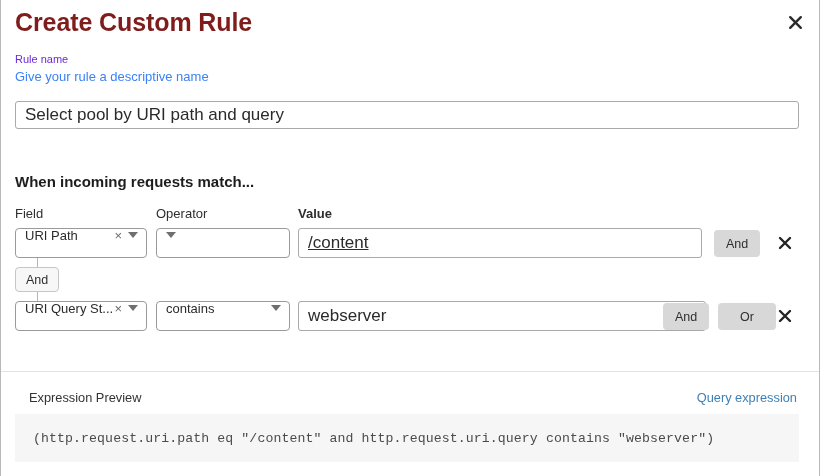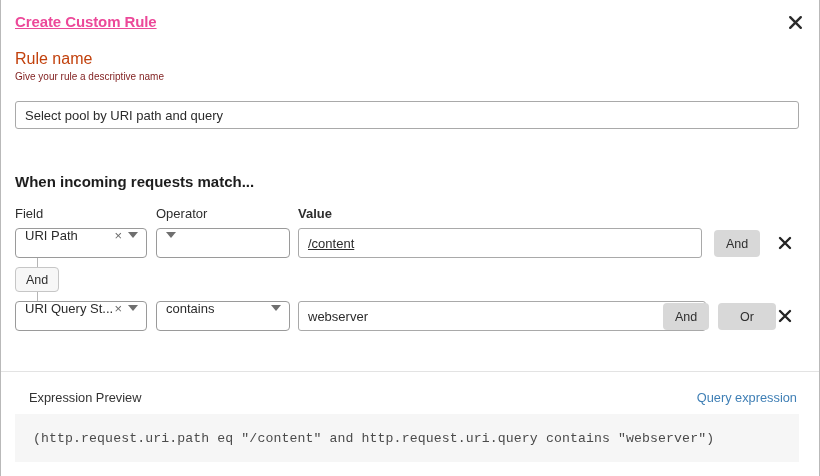--- a/index.html
+++ b/index.html
@@ -25,55 +25,54 @@
   }
 
   
   .dlg-header {
     position: absolute;
     left: 14px; top: 8px;
     right: 14px;
     height: 34px;
   }
   .dlg-title {
-    font-size: 15px;
+    font-size: 25px;
     font-weight: bold;
-    color: #ec4899;
+    color: #7f1d1d;
     letter-spacing: -0.1px;
     line-height: 28px;
-    text-decoration: underline;
   }
   .close-btn {
     position: absolute;
     right: 0px; top: 4px;
     width: 20px; height: 20px;
     display: flex; align-items: center; justify-content: center;
     cursor: pointer;
     background: none; border: none; padding: 0;
   }
   .close-btn svg { display: block; }
 
   
   .field-label {
-    font-size: 16px;
-    color: #c2410c;
+    font-size: 11px;
+    color: #6d28d9;
     line-height: 18px;
   }
   .field-hint {
-    font-size: 10px;
-    color: #7f1d1d;
+    font-size: 13px;
+    color: #3b82f6;
     line-height: 17px;
   }
   .rule-name-block {
     position: absolute;
     left: 14px; top: 50px;
   }
   .text-input {
     font-family: "Liberation Sans", sans-serif;
-    font-size: 13px;
+    font-size: 17px;
     color: #2b2b2b;
     background: #ffffff;
     border: 1px solid #a9a9a9;
     border-radius: 3px;
     padding: 10px 9px;
     outline: none;
   }
   #rule-name-input {
     position: absolute;
     left: 14px; top: 101px;

